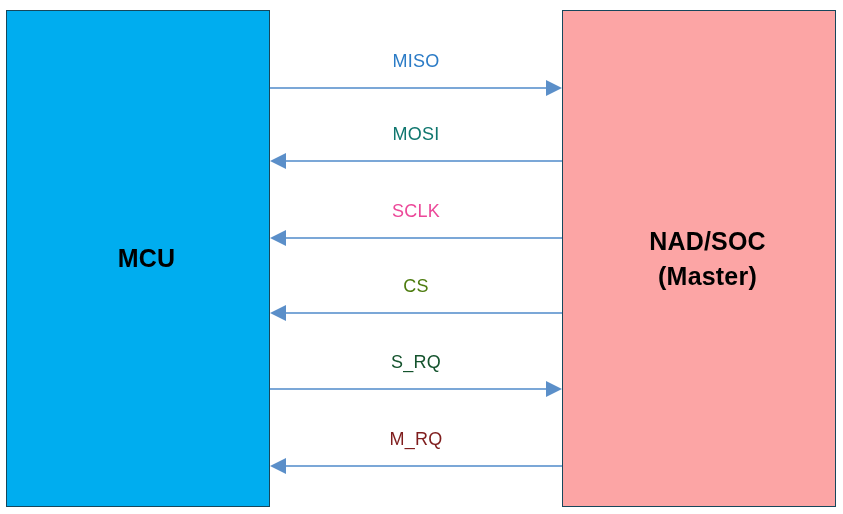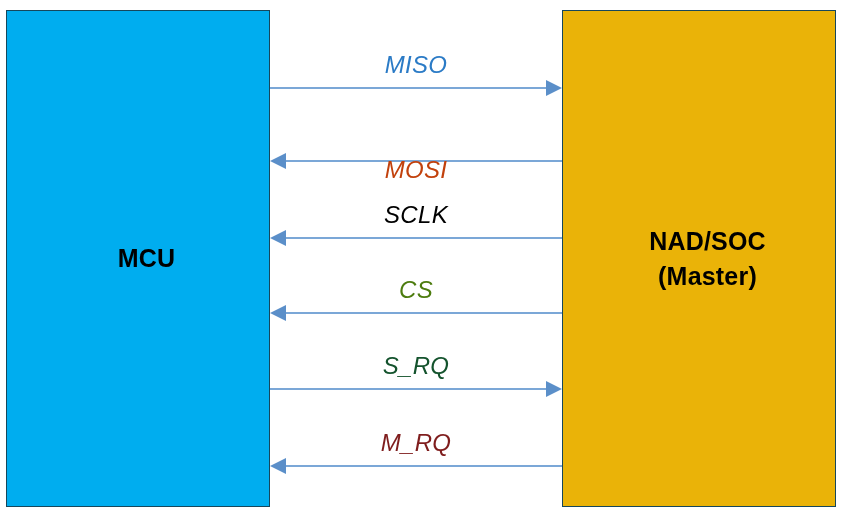--- a/index.html
+++ b/index.html
@@ -87,61 +87,60 @@
   }
   .arrowhead.left {
     border-right: 16px solid #5b8fc9;
   }
   .signal-label {
     position: absolute;
     top: -36px;
     width: 100%;
     text-align: center;
     color: #2b7bc6;
-    font-size: 24px;
+    font-size: 18px;
     font-weight: normal;
     white-space: nowrap;
     letter-spacing: 0.3px;
-    font-style: italic;
   }
 </style>
 </head>
 <body>
 
 <div id="canvas" style="background: rgb(255, 255, 255);">
 
   <div class="node" id="node-mcu" style="background: rgb(0, 173, 239); border-color: rgb(22, 71, 92);">
     <div class="node-label-stack">
       <span class="node-title" style="color: rgb(0, 0, 0);">MCU</span>
     </div>
   </div>
 
-  <div class="node" id="node-nad" style="background: #eab308; border-color: rgb(22, 71, 92);">
+  <div class="node" id="node-nad" style="background: #fca5a5; border-color: rgb(22, 71, 92);">
     <div class="node-label-stack">
       <span class="node-title" style="color: rgb(0, 0, 0);">NAD/SOC</span>
       <span class="node-sub" style="color: rgb(0, 0, 0);">(Master)</span>
     </div>
 
   </div>
 
   <div id="signals-layer">
       <div class="signal" style="left: 270px; top: 87px; width: 292px;">
         <div class="signal-line" style="background: rgb(123, 167, 215); left: 0px; width: 276px;"></div>
         <div class="arrowhead right" style="left: 276px; border-left-color: rgb(91, 143, 201);"></div>
         <div class="signal-label" style="color: rgb(43, 123, 198);">MISO</div>
       </div>
       <div class="signal" style="left: 270px; top: 160px; width: 292px;">
         <div class="signal-line" style="background: rgb(123, 167, 215); left: 16px; width: 276px;"></div>
         <div class="arrowhead left" style="left: 0px; border-right-color: rgb(91, 143, 201);"></div>
-        <div class="signal-label" style="color: #c2410c; margin-top: 32px;">MOSI</div>
+        <div class="signal-label" style="color: #0f766e;">MOSI</div>
       </div>
       <div class="signal" style="left: 270px; top: 237px; width: 292px;">
         <div class="signal-line" style="background: rgb(123, 167, 215); left: 16px; width: 276px;"></div>
         <div class="arrowhead left" style="left: 0px; border-right-color: rgb(91, 143, 201);"></div>
-        <div class="signal-label" style="color: #000000;">SCLK</div>
+        <div class="signal-label" style="color: #ec4899;">SCLK</div>
       </div>
       <div class="signal" style="left: 270px; top: 312px; width: 292px;">
         <div class="signal-line" style="background: rgb(123, 167, 215); left: 16px; width: 276px;"></div>
         <div class="arrowhead left" style="left: 0px; border-right-color: rgb(91, 143, 201);"></div>
         <div class="signal-label" style="color: #4d7c0f;">CS</div>
       </div>
       <div class="signal" style="left: 270px; top: 388px; width: 292px;">
         <div class="signal-line" style="background: rgb(123, 167, 215); left: 0px; width: 276px;"></div>
         <div class="arrowhead right" style="left: 276px; border-left-color: rgb(91, 143, 201);"></div>
         <div class="signal-label" style="color: #14532d;">S_RQ</div>

